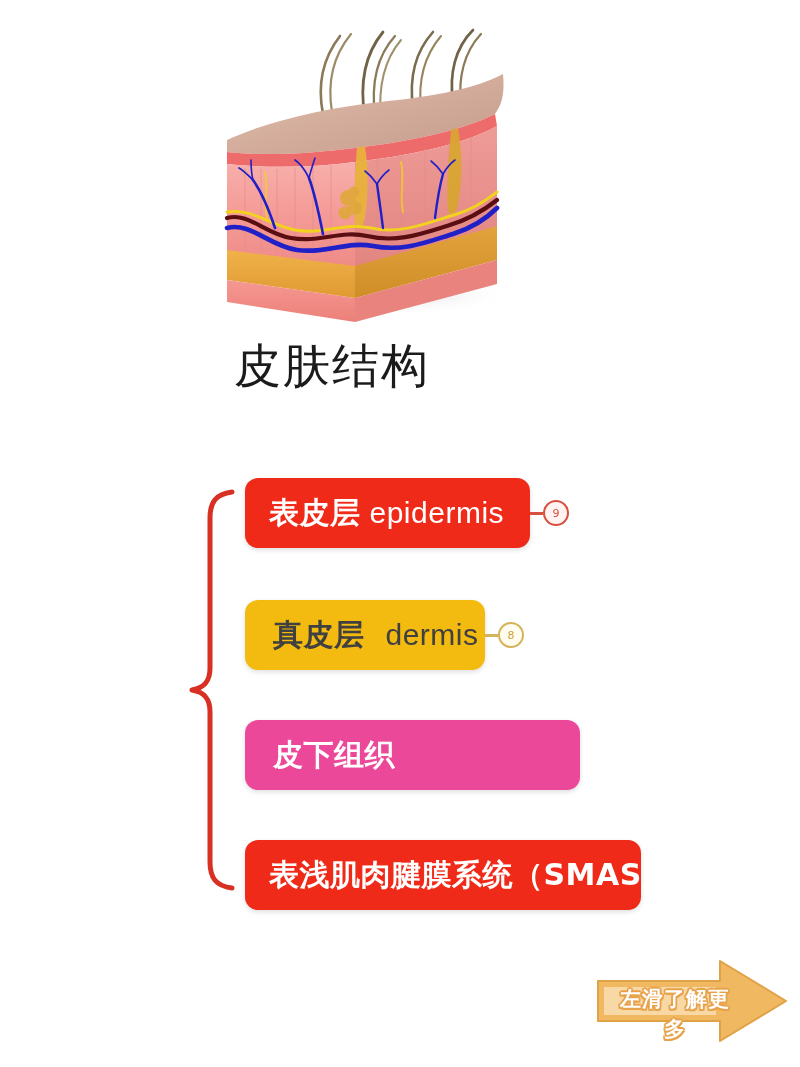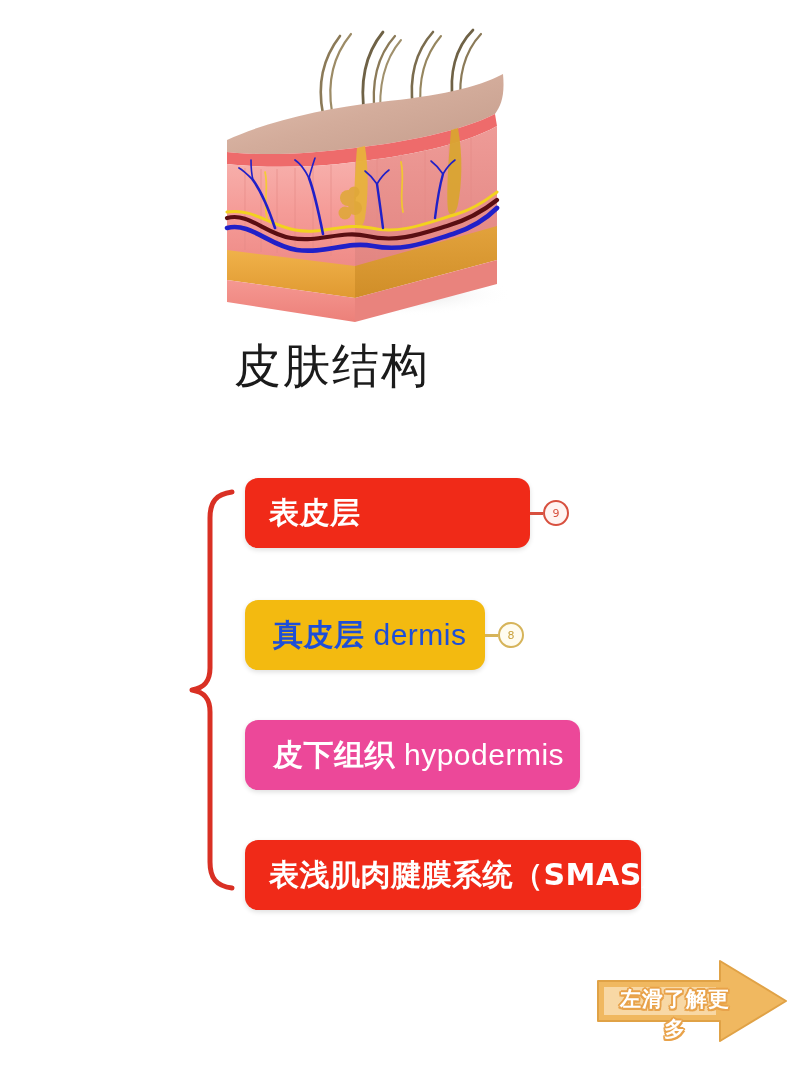--- a/index.html
+++ b/index.html
@@ -74,21 +74,21 @@
     font-family: "DejaVu Sans", "Liberation Sans", sans-serif;
     font-weight: 600;
   }
   .layer-chip .en {
     font-family: "Liberation Sans", "DejaVu Sans", sans-serif;
     font-weight: 400;
     margin-left: 9px;
   }
 
   .chip-red    { background: #F02A18; color: #FFFFFF; padding-left: 24px; }
-  .chip-yellow { background: #F3BA10; color: #1d4ed8; }
+  .chip-yellow { background: #F3BA10; color: #404040; gap: 12px; }
   .chip-blue   { background: #ec4899; color: #FFFFFF; }
 
   
   .badge-group { display: flex; align-items: center; }
   .badge-line { width: 13px; height: 3px; }
   .badge-circle {
     width: 26px; height: 26px;
     border-radius: 50%;
     border: 2px solid;
     box-sizing: border-box;
@@ -253,20 +253,21 @@
 
 <div id="layer-brace">
   <svg viewBox="0 0 110 420" xmlns="http://www.w3.org/2000/svg">
     <path d="M72,12 C56,14 50,22 50,38 L50,188 C50,202 44,208 32,210 C44,212 50,218 50,232 L50,382 C50,398 56,406 72,408" fill="none" stroke="#D93024" stroke-width="5" stroke-linecap="round" stroke-linejoin="round"></path>
   </svg>
 </div>
 
 <div class="layer-row" style="left:245px; top:478px;">
   <div class="layer-chip chip-red" style="width:285px;">
     <span class="cn">表皮层</span>
+    <span class="en">epidermis</span>
   </div>
   <div class="badge-group">
     <span class="badge-line" style="background:#D8503F;"></span>
     <span class="badge-circle badge-red">9</span>
   </div>
 </div>
 
 <div class="layer-row" style="left:245px; top:600px;">
   <div class="layer-chip chip-yellow" style="width:240px;">
     <span class="cn">真皮层</span>
@@ -274,21 +275,20 @@
   </div>
   <div class="badge-group">
     <span class="badge-line" style="background:#D6B45A;"></span>
     <span class="badge-circle badge-yellow">8</span>
   </div>
 </div>
 
 <div class="layer-row" style="left:245px; top:720px;">
   <div class="layer-chip chip-blue" style="width:335px;">
     <span class="cn">皮下组织</span>
-    <span class="en">hypodermis</span>
   </div>
 </div>
 
 <div class="layer-row" style="left:245px; top:840px;">
   <div class="layer-chip chip-red" style="width:396px;">
     <span class="cn">表浅肌肉腱膜系统（SMAS层）</span>
   </div>
 </div>
 
 <div id="swipe-arrow">

